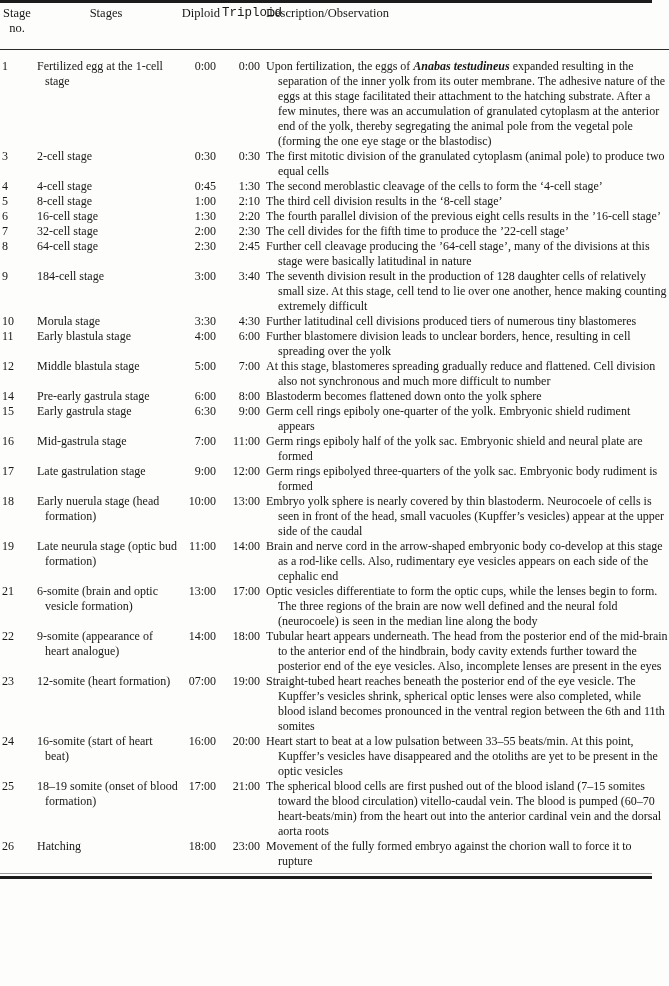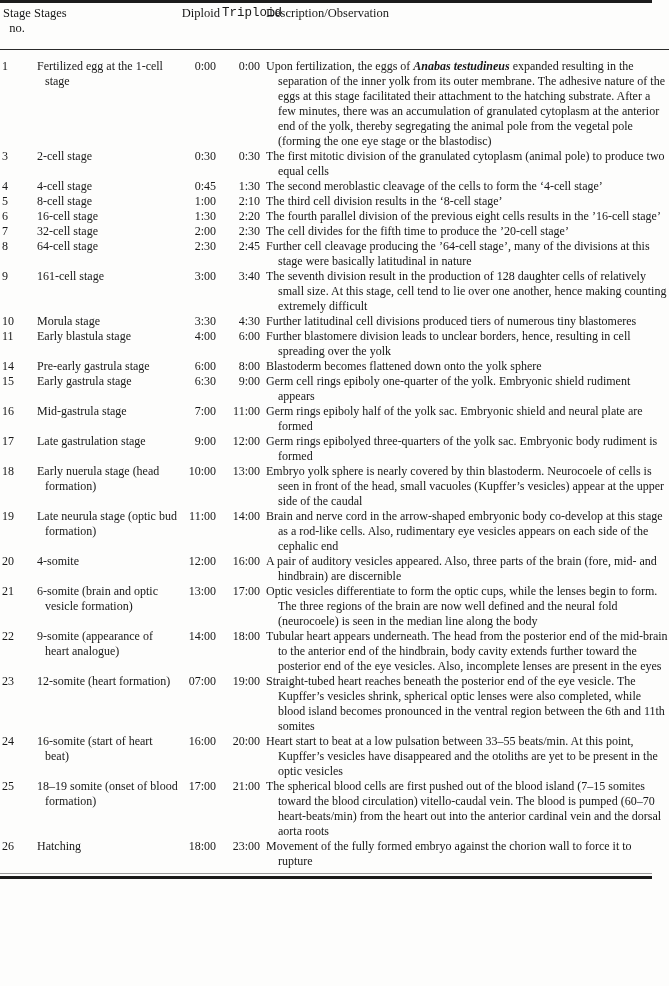--- a/index.html
+++ b/index.html
@@ -30,21 +30,21 @@
   col.c-trip { width: 44px; }
   col.c-desc { width: 403px; }
   thead th {
     font-weight: normal;
     font-size: 12.5px;
     vertical-align: top;
     padding: 3px 0 13px 0;
     border-bottom: 1px solid #2b2b2b;
   }
   th.h-no { text-align: center; }
-  th.h-stage { text-align: left; }
+  th.h-stage { text-align: center; }
   th.h-dip { text-align: right; padding-right: 2px; }
   th.h-trip { text-align: right; padding-right: 1px; font-family: Liberation Mono, monospace; }
   th.h-desc { text-align: left; }
   tbody td {
     vertical-align: top;
     padding: 0;
   }
   tbody tr:first-child td { padding-top: 9px; }
   td.no { text-align: left; padding-left: 2px; }
   td.stage { padding-left: 11px; text-indent: -8px; margin-left: 12px; }
@@ -116,51 +116,58 @@
           <td class="stage">16-cell stage</td>
           <td class="time">1:30</td>
           <td class="time">2:20</td>
           <td class="desc">The fourth parallel division of the previous eight cells results in the ’16-cell stage’</td>
         </tr>
         <tr>
           <td class="no">7</td>
           <td class="stage">32-cell stage</td>
           <td class="time">2:00</td>
           <td class="time">2:30</td>
-          <td class="desc">The cell divides for the fifth time to produce the ’20-cell stage’</td>
+          <td class="desc">The cell divides for the fifth time to produce the ’22-cell stage’</td>
         </tr>
         <tr>
           <td class="no">8</td>
           <td class="stage">64-cell stage</td>
           <td class="time">2:30</td>
           <td class="time">2:45</td>
           <td class="desc">Further cell cleavage producing the ’64-cell stage’, many of the divisions at this stage were basically latitudinal in nature</td>
         </tr>
         <tr>
           <td class="no">9</td>
-          <td class="stage">161-cell stage</td>
+          <td class="stage">184-cell stage</td>
           <td class="time">3:00</td>
           <td class="time">3:40</td>
           <td class="desc">The seventh division result in the production of 128 daughter cells of relatively small size. At this stage, cell tend to lie over one another, hence making counting extremely difficult</td>
         </tr>
         <tr>
           <td class="no">10</td>
           <td class="stage">Morula stage</td>
           <td class="time">3:30</td>
           <td class="time">4:30</td>
           <td class="desc">Further latitudinal cell divisions produced tiers of numerous tiny blastomeres</td>
         </tr>
         <tr>
           <td class="no">11</td>
           <td class="stage">Early blastula stage</td>
           <td class="time">4:00</td>
           <td class="time">6:00</td>
           <td class="desc">Further blastomere division leads to unclear borders, hence, resulting in cell spreading over the yolk</td>
         </tr>
         <tr>
+          <td class="no">12</td>
+          <td class="stage">Middle blastula stage</td>
+          <td class="time">5:00</td>
+          <td class="time">7:00</td>
+          <td class="desc">At this stage, blastomeres spreading gradually reduce and flattened. Cell division also not synchronous and much more difficult to number</td>
+        </tr>
+        <tr>
           <td class="no">14</td>
           <td class="stage">Pre-early gastrula stage</td>
           <td class="time">6:00</td>
           <td class="time">8:00</td>
           <td class="desc">Blastoderm becomes flattened down onto the yolk sphere</td>
         </tr>
         <tr>
           <td class="no">15</td>
           <td class="stage">Early gastrula stage</td>
           <td class="time">6:30</td>
@@ -187,27 +194,20 @@
           <td class="time">10:00</td>
           <td class="time">13:00</td>
           <td class="desc">Embryo yolk sphere is nearly covered by thin blastoderm. Neurocoele of cells is seen in front of the head, small vacuoles (Kupffer’s vesicles) appear at the upper side of the caudal</td>
         </tr>
         <tr>
           <td class="no">19</td>
           <td class="stage">Late neurula stage (optic bud formation)</td>
           <td class="time">11:00</td>
           <td class="time">14:00</td>
           <td class="desc">Brain and nerve cord in the arrow-shaped embryonic body co-develop at this stage as a rod-like cells. Also, rudimentary eye vesicles appears on each side of the cephalic end</td>
-        </tr>
-        <tr>
-          <td class="no">20</td>
-          <td class="stage">4-somite</td>
-          <td class="time">12:00</td>
-          <td class="time">16:00</td>
-          <td class="desc">A pair of auditory vesicles appeared. Also, three parts of the brain (fore, mid- and hindbrain) are discernible</td>
         </tr>
         <tr>
           <td class="no">21</td>
           <td class="stage">6-somite (brain and optic vesicle formation)</td>
           <td class="time">13:00</td>
           <td class="time">17:00</td>
           <td class="desc">Optic vesicles differentiate to form the optic cups, while the lenses begin to form. The three regions of the brain are now well defined and the neural fold (neurocoele) is seen in the median line along the body</td>
         </tr>
         <tr>
           <td class="no">22</td>

